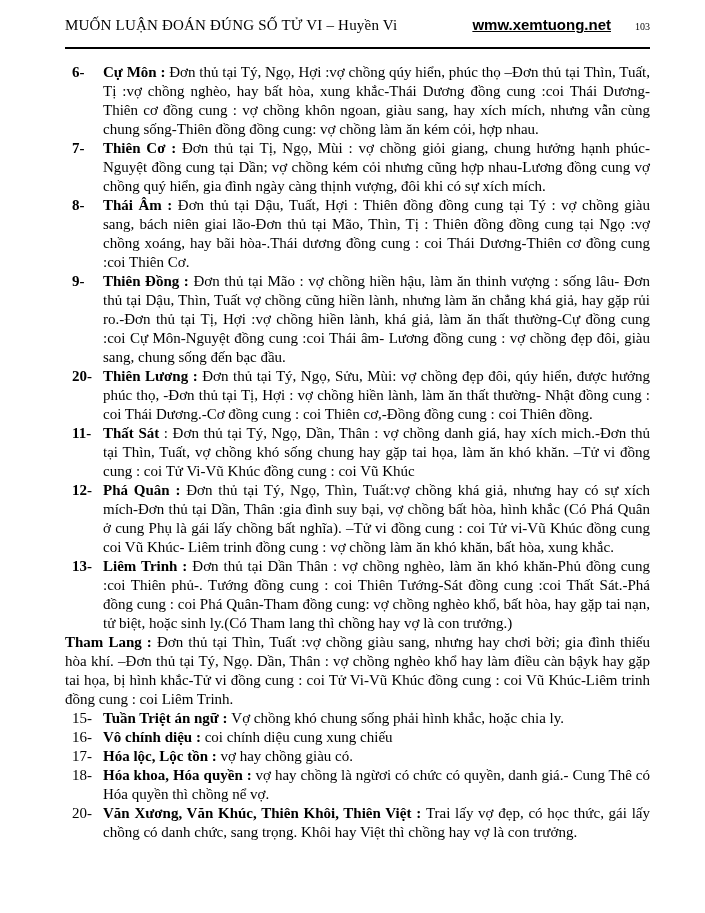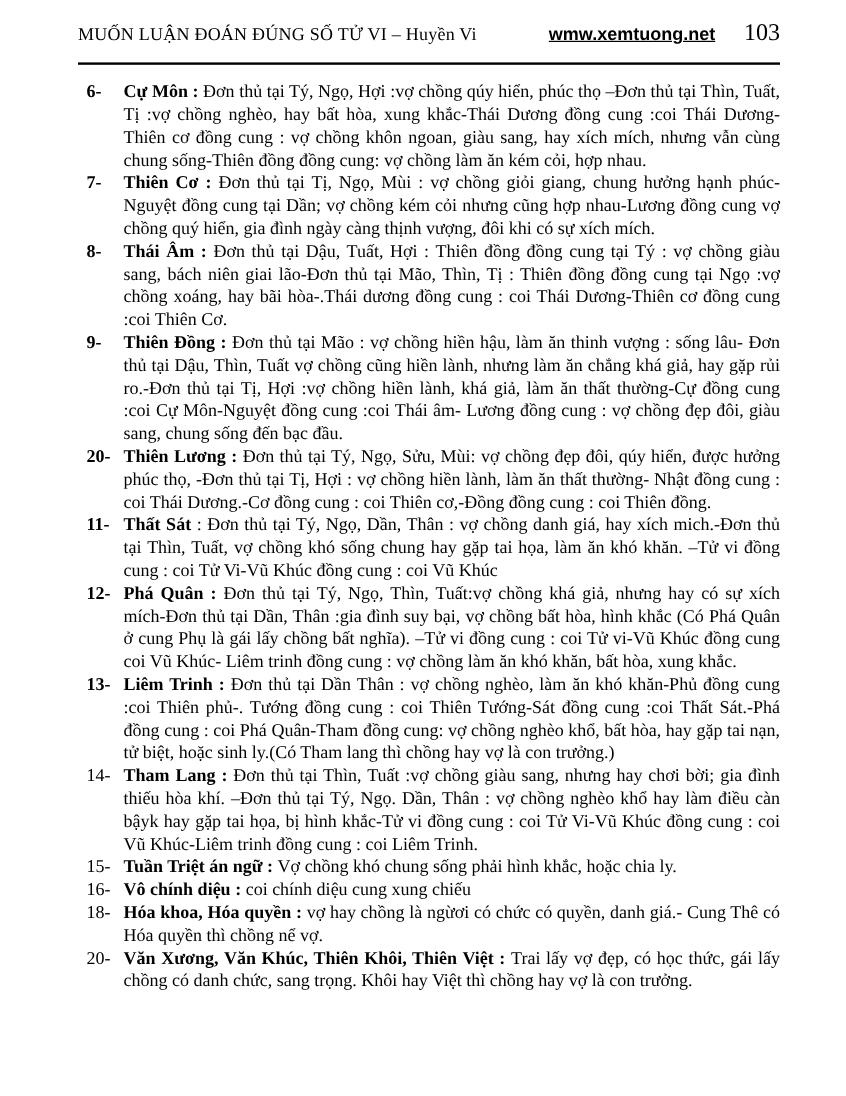--- a/index.html
+++ b/index.html
@@ -33,21 +33,21 @@
     font-family: "Liberation Sans", sans-serif;
     font-weight: bold;
     font-size: 15px;
     color: #000000;
     text-decoration: underline;
     cursor: pointer;
     white-space: nowrap;
   }
   .page-number {
     margin-left: 24px;
-    font-size: 20px;
+    font-size: 10px;
   }
   .numbered-list {
     margin-top: 14px;
   }
   .item {
     display: flex;
     font-size: 15px;
     line-height: 19px;
   }
   .num {
@@ -100,30 +100,33 @@
       </div>
       <div class="item">
         <div class="num bold">12-</div>
         <div class="txt"><span class="lead">Phá Quân : </span><span>Đơn thủ tại Tý, Ngọ, Thìn, Tuất:vợ chồng khá giả, nhưng hay có sự xích mích-Đơn thủ tại Dần, Thân :gia đình suy bại, vợ chồng bất hòa, hình khắc (Có Phá Quân ở cung Phụ là gái lấy chồng bất nghĩa). –Tử vi đồng cung : coi Tử vi-Vũ Khúc đồng cung coi Vũ Khúc- Liêm trinh đồng cung : vợ chồng làm ăn khó khăn, bất hòa, xung khắc.</span></div>
       </div>
       <div class="item">
         <div class="num bold">13-</div>
         <div class="txt"><span class="lead">Liêm Trinh : </span><span>Đơn thủ tại Dần Thân : vợ chồng nghèo, làm ăn khó khăn-Phủ đồng cung :coi Thiên phủ-. Tướng đồng cung : coi Thiên Tướng-Sát đồng cung :coi Thất Sát.-Phá đồng cung : coi Phá Quân-Tham đồng cung: vợ chồng nghèo khổ, bất hòa, hay gặp tai nạn, tử biệt, hoặc sinh ly.(Có Tham lang thì chồng hay vợ là con trưởng.)</span></div>
       </div>
       <div class="item">
-        <div class="num">14-</div>
         <div class="txt"><span class="lead">Tham Lang : </span><span>Đơn thủ tại Thìn, Tuất :vợ chồng giàu sang, nhưng hay chơi bời; gia đình thiếu hòa khí. –Đơn thủ tại Tý, Ngọ. Dần, Thân : vợ chồng nghèo khổ hay làm điều càn bậyk hay gặp tai họa, bị hình khắc-Tử vi đồng cung : coi Tử Vi-Vũ Khúc đồng cung : coi Vũ Khúc-Liêm trinh đồng cung : coi Liêm Trinh.</span></div>
       </div>
       <div class="item">
         <div class="num">15-</div>
         <div class="txt"><span class="lead">Tuần Triệt án ngữ : </span><span>Vợ chồng khó chung sống phải hình khắc, hoặc chia ly.</span></div>
       </div>
       <div class="item">
         <div class="num">16-</div>
         <div class="txt"><span class="lead">Vô chính diệu : </span><span>coi chính diệu cung xung chiếu</span></div>
+      </div>
+      <div class="item">
+        <div class="num">17-</div>
+        <div class="txt"><span class="lead">Hóa lộc, Lộc tồn : </span><span>vợ hay chồng giàu có.</span></div>
       </div>
       <div class="item">
         <div class="num">18-</div>
         <div class="txt"><span class="lead">Hóa khoa, Hóa quyền : </span><span>vợ hay chồng là ngừơi có chức có quyền, danh giá.- Cung Thê có Hóa quyền thì chồng nể vợ.</span></div>
       </div>
       <div class="item">
         <div class="num">20-</div>
         <div class="txt"><span class="lead">Văn Xương, Văn Khúc, Thiên Khôi, Thiên Việt : </span><span>Trai lấy vợ đẹp, có học thức, gái lấy chồng có danh chức, sang trọng. Khôi hay Việt thì chồng hay vợ là con trưởng.</span></div>
       </div>
     </div>

